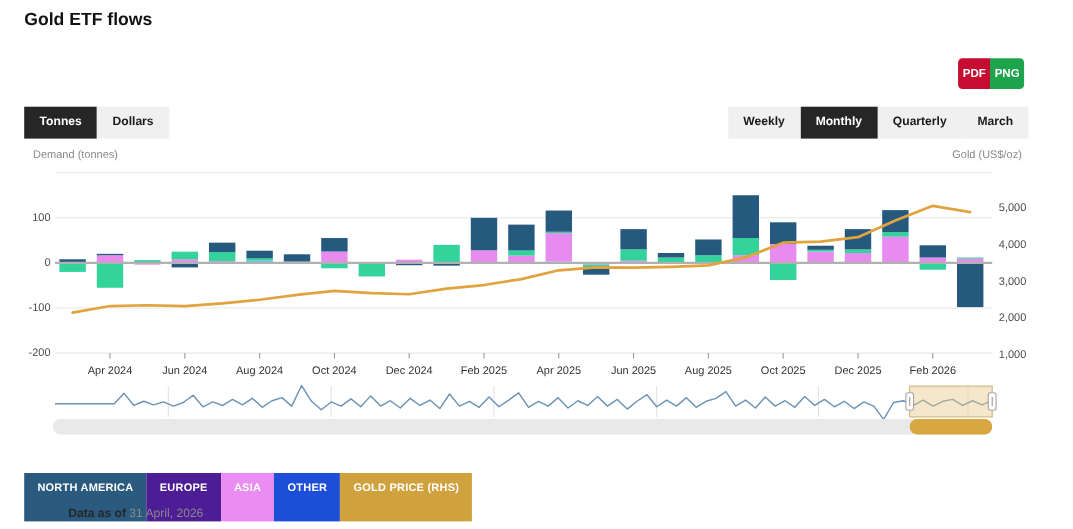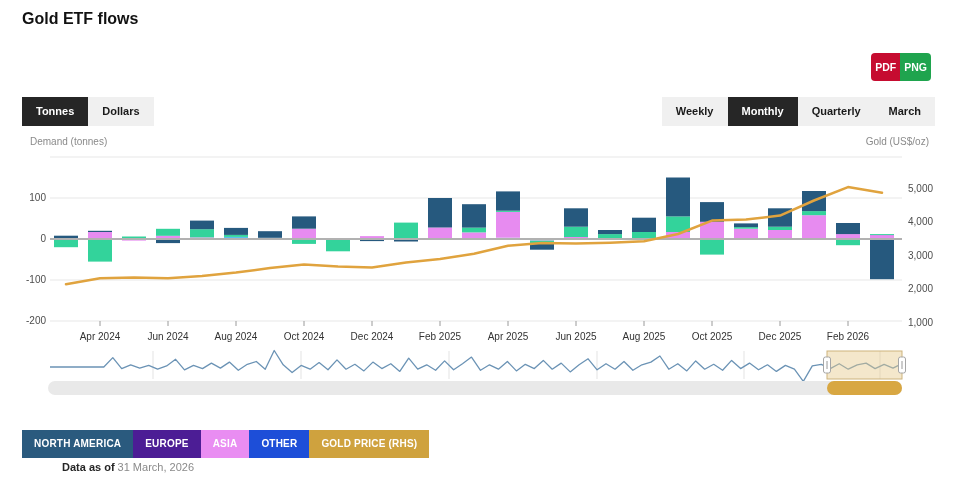--- a/index.html
+++ b/index.html
@@ -16,21 +16,21 @@
   .tbtn{height:29px;line-height:29px;padding:0 14px;font-size:11px;font-weight:700;color:#1a1a1a;background:#f0f0f0;cursor:pointer;white-space:nowrap;}
   .tbtn.selected{background:#262626;color:#fff;}
   .ax-title{position:absolute;top:136px;font-size:10px;color:#8a8a8a;}
   .ax-title.left{left:30px;}
   .ax-title.right{right:46px;}
   #chart{position:absolute;left:0;top:0;}
   #chart text{font-family:"Liberation Sans",sans-serif;}
   .sb-track{position:absolute;left:48px;top:381px;width:854px;height:14px;background:#e9e9e9;border-radius:7px;}
   .sb-thumb{position:absolute;top:381px;height:14px;background:#d8a742;border-radius:7px;}
   .legend{position:absolute;left:22px;top:430px;display:flex;}
-  .chip{height:28px;line-height:28px;padding:0 12px;font-size:10px;font-weight:700;color:#fff;letter-spacing:.2px;cursor:pointer;white-space:nowrap;}
+  .chip{height:44px;line-height:28px;padding:0 12px;font-size:10px;font-weight:700;color:#fff;letter-spacing:.2px;cursor:pointer;white-space:nowrap;}
   .footer{position:absolute;left:22px;top:461px;font-size:11px;color:#8a8a8a;}
   .footer b{font-weight:700;color:#262626;margin-right:3px;padding-left:40px;}
 </style>
 </head>
 <body>
 
 <div id="canvas">
   <h1 class="page-title">Gold ETF flows</h1>
 
   <div class="export-group">
@@ -187,15 +187,15 @@
 
   <div class="legend">
       <div class="chip" style="background: rgb(42, 90, 126);">NORTH AMERICA</div>
       <div class="chip" style="background: #4c1d95;">EUROPE</div>
       <div class="chip" style="background: rgb(233, 141, 242);">ASIA</div>
       <div class="chip" style="background: #1d4ed8;">OTHER</div>
       <div class="chip" style="background: rgb(207, 162, 62);">GOLD PRICE (RHS)</div>
     </div>
 
   <div class="footer">
-    <b>Data as of</b><span>31 March, 2026</span>
+    <b>Data as of</b><span>31 April, 2026</span>
   </div>
 </div>
 
 </body></html>

